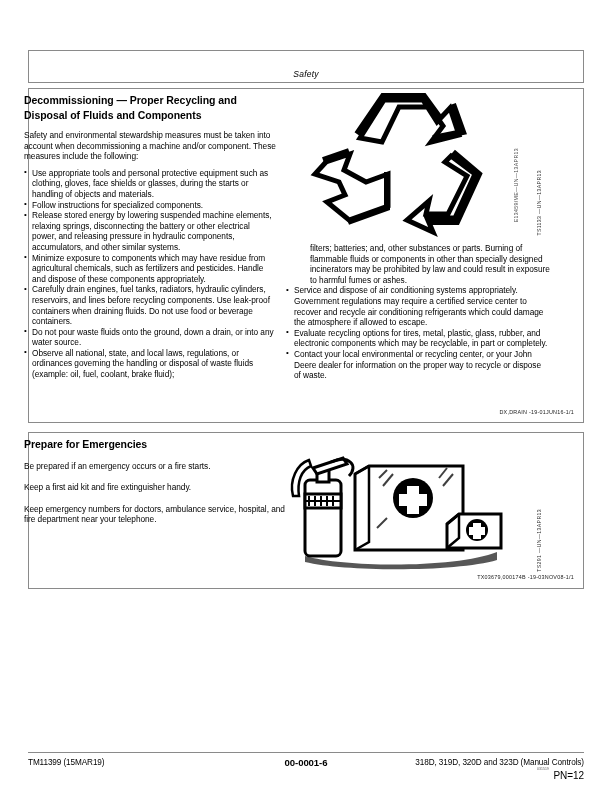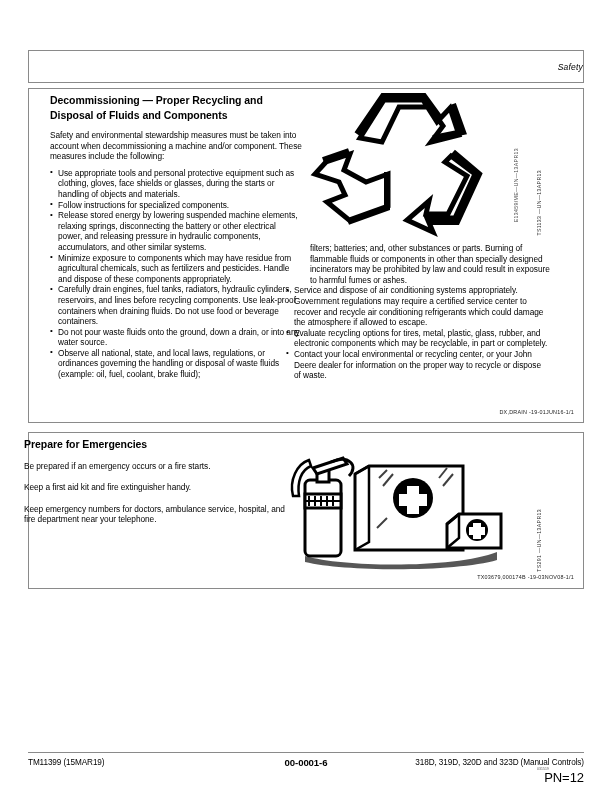--- a/index.html
+++ b/index.html
@@ -29,22 +29,22 @@
     left: 28px;
     top: 50px;
     width: 556px;
     height: 33px;
     border: 1px solid #8a8a8a;
     box-sizing: border-box;
   }
   .header-title {
     position: absolute;
     left: 0; right: 0;
-    top: 11px;
-    text-align: right;
+    top: 18px;
+    text-align: center;
     font-size: 8.5px;
     font-style: italic;
     letter-spacing: 0.2px;
   }
 
   
   .section-box {
     position: absolute;
     border: 1px solid #8a8a8a;
     box-sizing: border-box;
@@ -107,21 +107,20 @@
     padding-left: 8px;
     margin-left: 16px;
   }
   ul.bullets > li.cont::before { content: ""; }
 
   
   #decom-left {
     left: 24px;
     top: 93px;
     width: 252px;
-    margin-left: 26px;
   }
   #decom-right {
     left: 286px;
     top: 243px;
     width: 264px;
   }
 
   
   .figure {
     position: absolute;
@@ -241,21 +240,21 @@
     right: 35px;
     top: 11px;
     font-size: 3.4px;
     color: #555;
     letter-spacing: 0.1px;
   }
   .footer-pn {
     position: absolute;
     right: 0;
     top: 14px;
-    font-size: 13px;
+    font-size: 10px;
     text-align: right;
     letter-spacing: -0.05px;
   }
 </style>
 </head>
 <body>
 
 <div class="page">
 
   <div class="header-box">

